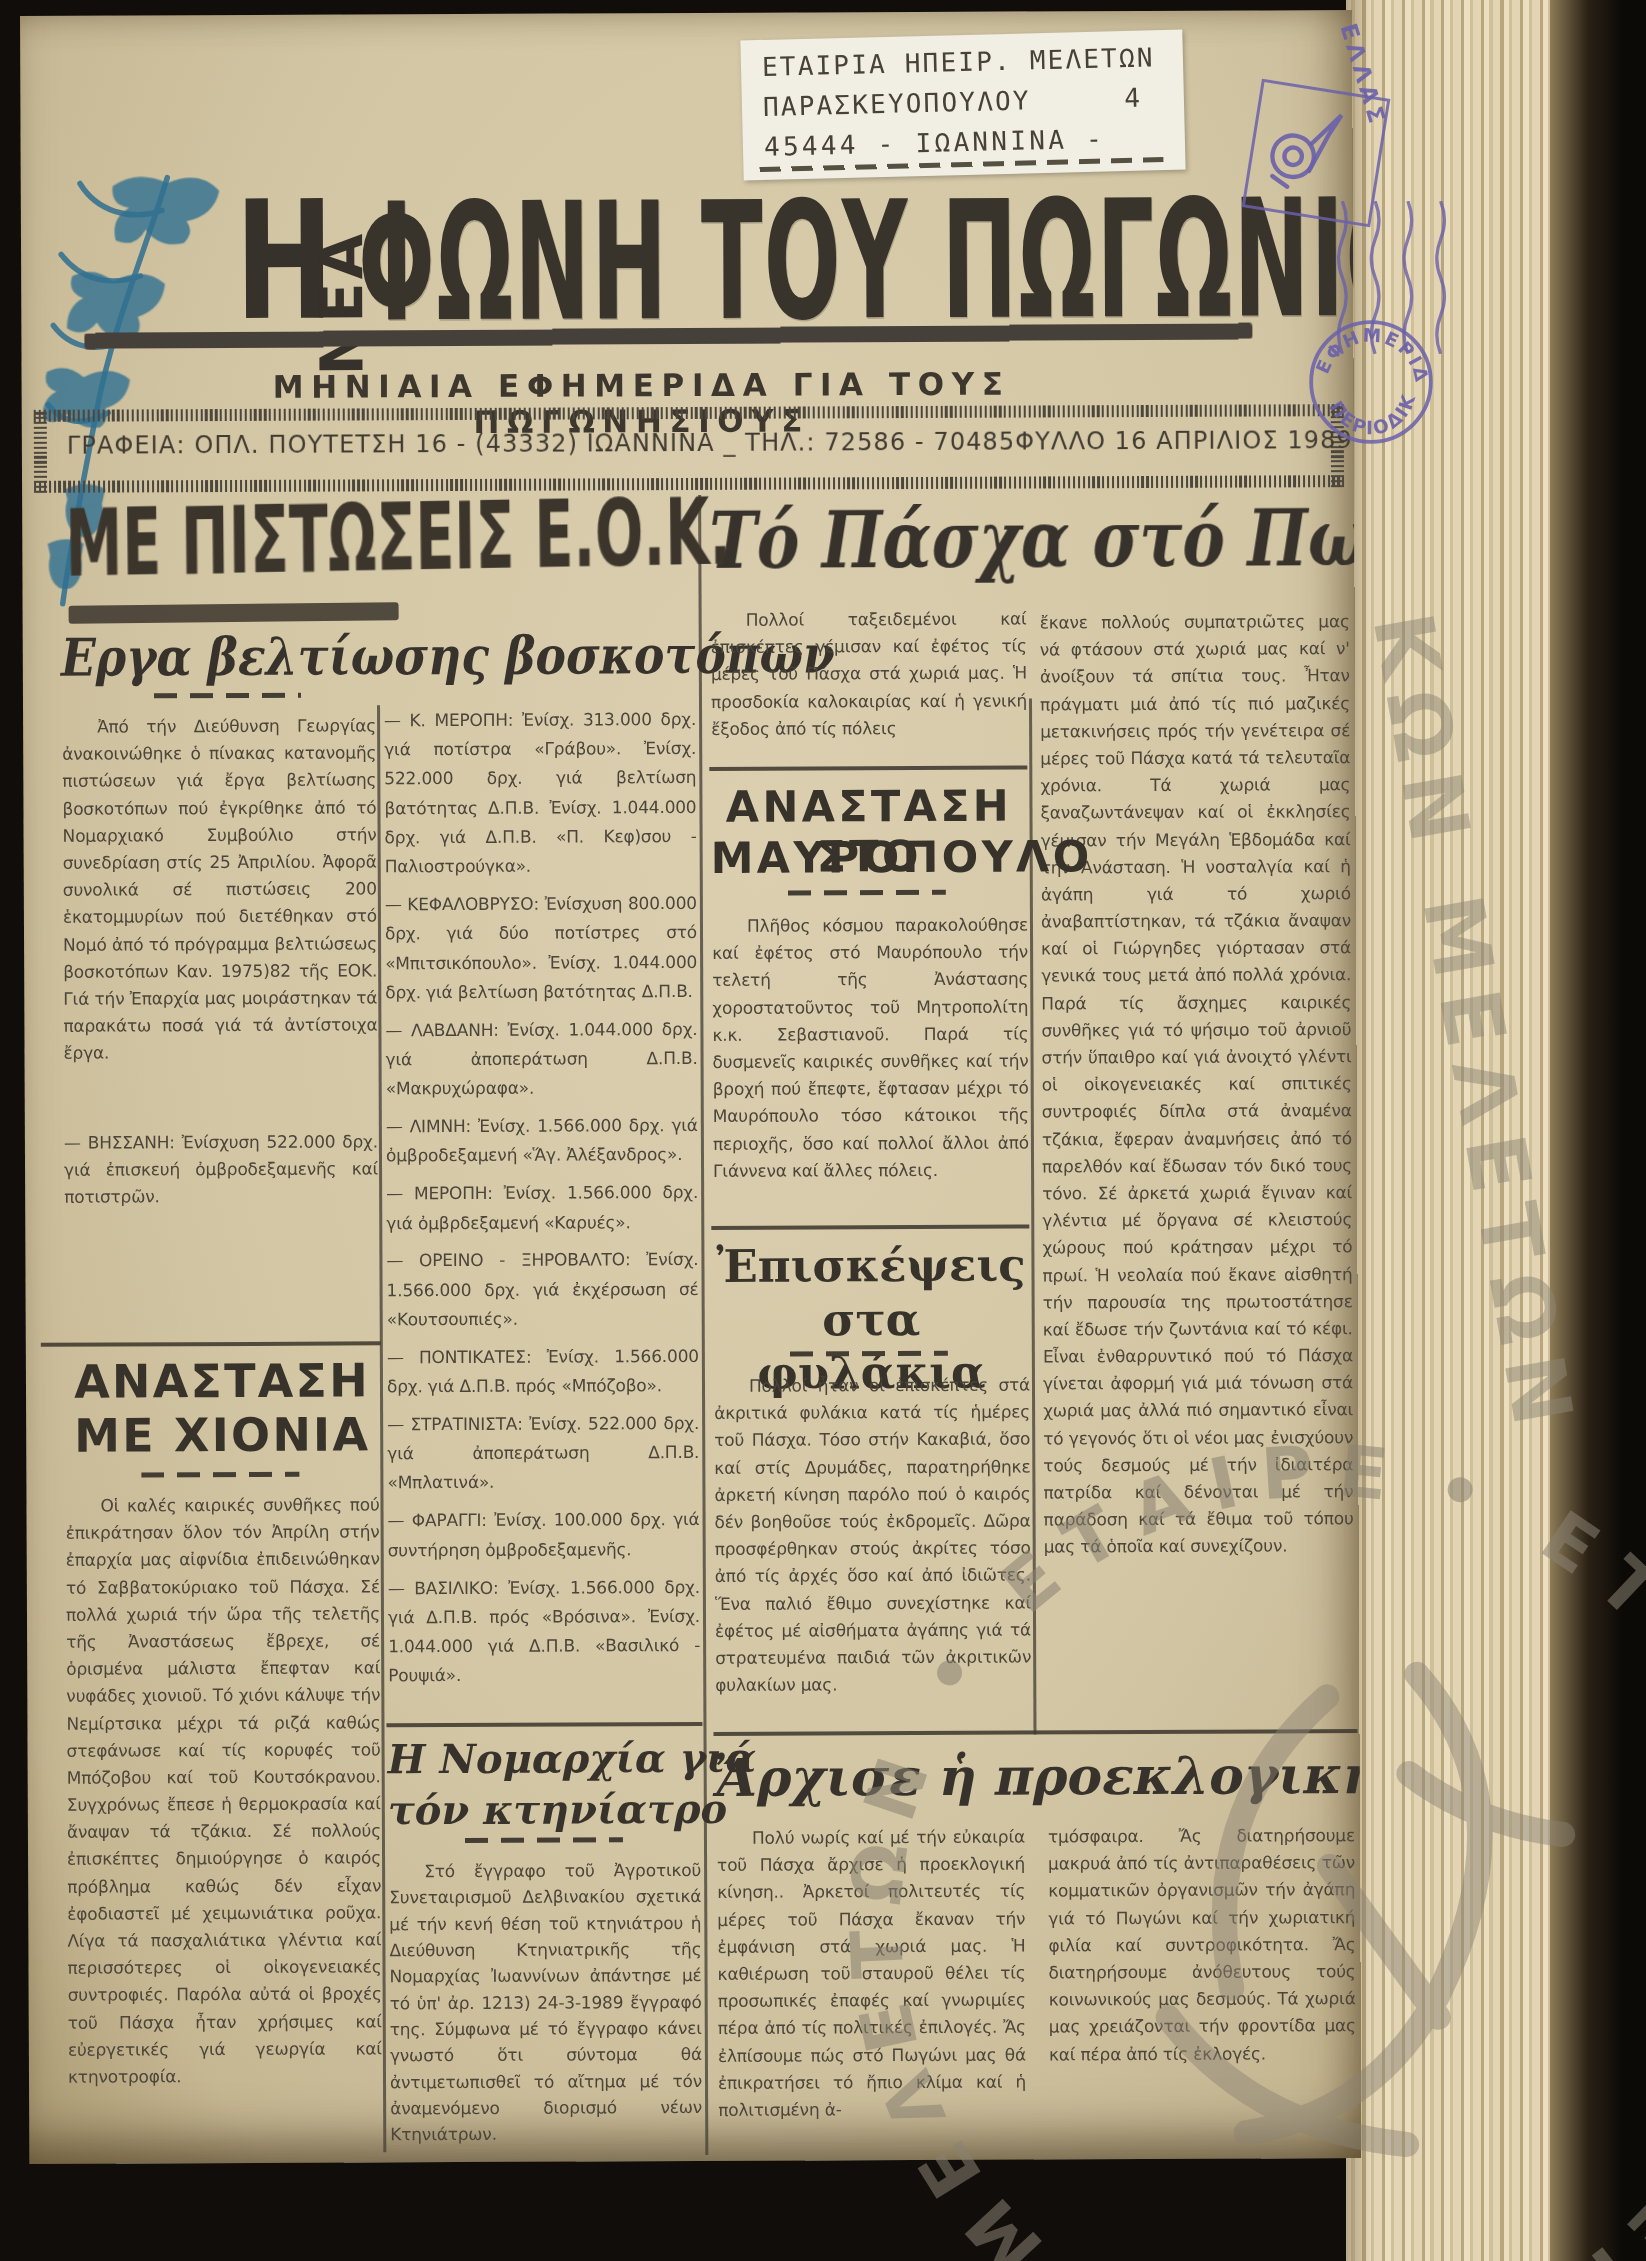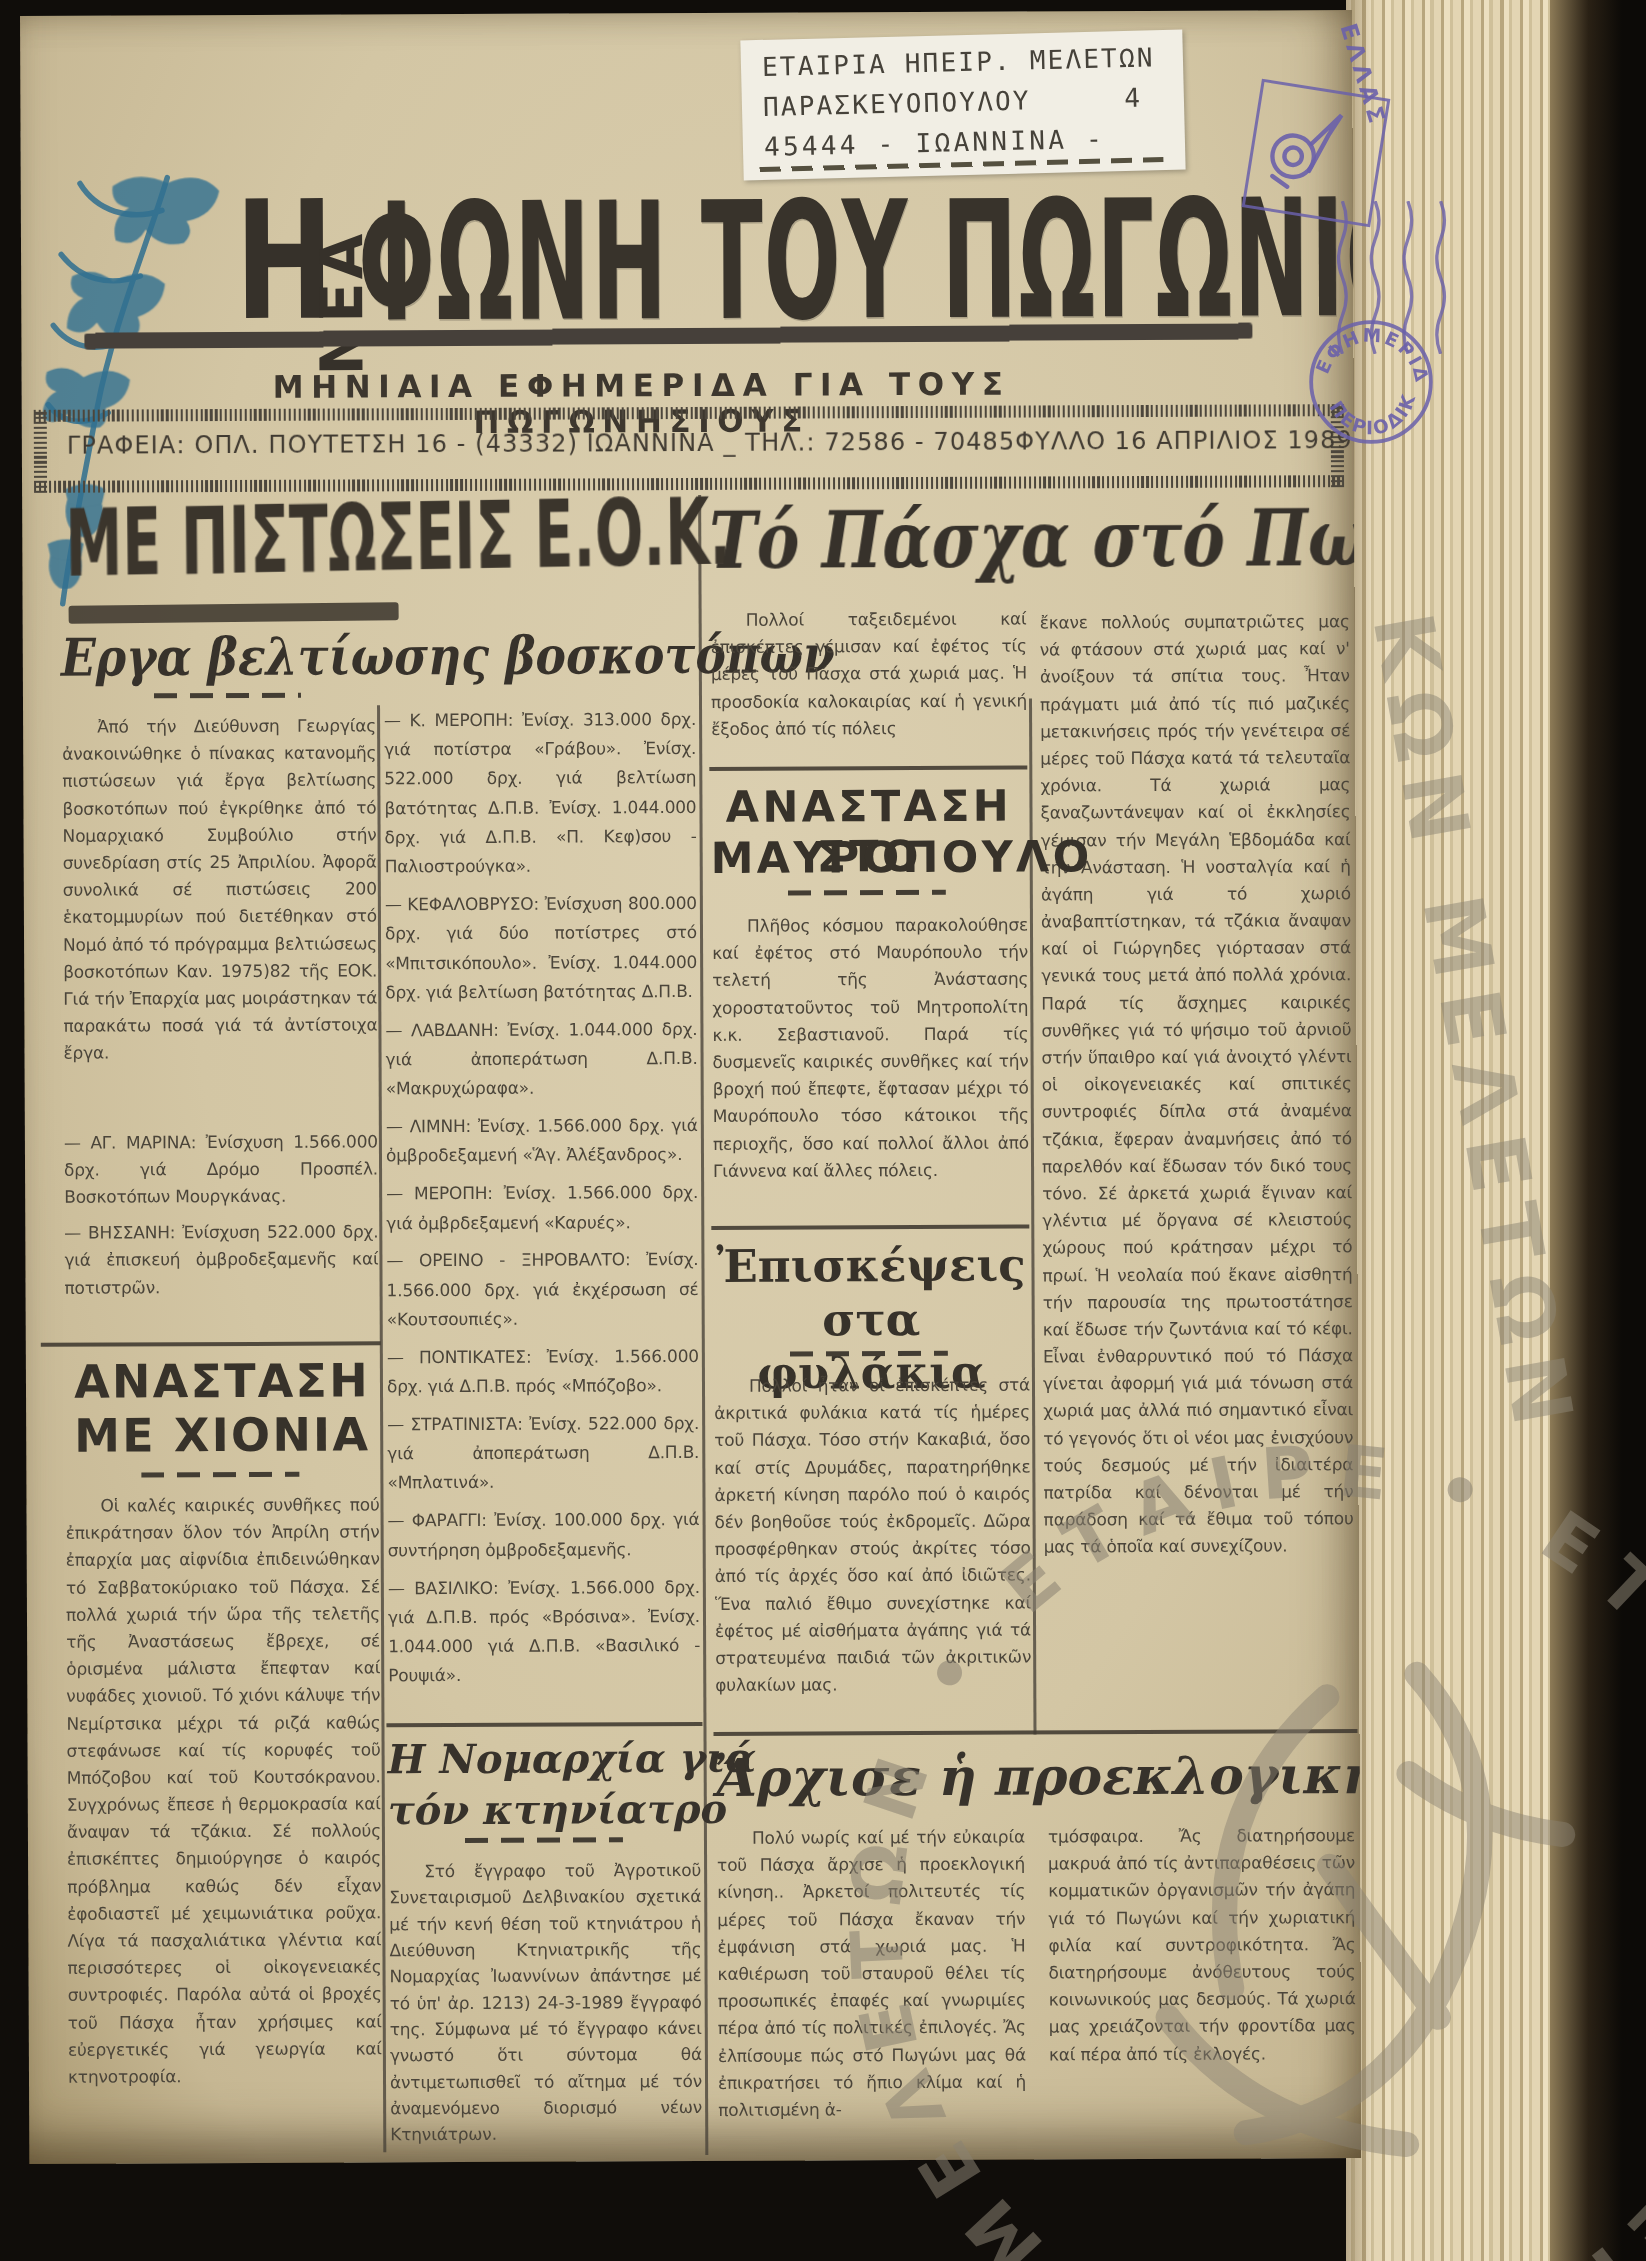--- a/index.html
+++ b/index.html
@@ -122,21 +122,20 @@
     <div class="vrule" style="left:1006px;top:687px;height:1036px;"></div>
 
     <div class="hl-big" style="left:43px;top:485px;font-size:92px;line-height:.95;transform:scaleX(.62) rotate(-.5deg);transform-origin:left top;">ΜΕ ΠΙΣΤΩΣΕΙΣ Ε.Ο.Κ.</div>
     <div class="hrule" style="left:46px;top:589px;width:330px;height:17.5px;border-radius:3.3px;transform:rotate(-.4deg);"></div>
     <div class="hl-center serifhead" style="left:38px;top:611px;width:633px;font-size:52px;transform:scaleX(.88);transform-origin:left top;white-space:nowrap;">Εργα βελτίωσης βοσκοτόπων</div>
     <div class="dash" style="left:131px;top:678px;width:147px;"></div>
 
     <div class="para indent" style="left:39px;top:698px;width:314px;height:411px;">Ἀπό τήν Διεύθυνση Γεωργίας ἀνακοινώθηκε ὁ πίνακας κατανομῆς πιστώσεων γιά ἔργα βελτίωσης βοσκοτόπων πού ἐγκρίθηκε ἀπό τό Νομαρχιακό Συμβούλιο στήν συνεδρίαση στίς 25 Ἀπριλίου. Ἀφορᾶ συνολικά σέ πιστώσεις 200 ἑκατομμυρίων πού διετέθηκαν στό Νομό ἀπό τό πρόγραμμα βελτιώσεως βοσκοτόπων Καν. 1975)82 τῆς ΕΟΚ. Γιά τήν Ἐπαρχία μας μοιράστηκαν τά παρακάτω ποσά γιά τά ἀντίστοιχα ἔργα.</div>
 
     <div class="para items" style="left:39px;top:1114px;width:314px;height:203px;">
-      <div class="it">—  ΑΓ. ΜΑΡΙΝΑ: Ἐνίσχυση 1.566.000 δρχ. γιά Δρόμο Προσπέλ. Βοσκοτόπων Μουργκάνας.</div>
       <div class="it">—  ΒΗΣΣΑΝΗ: Ἐνίσχυση 522.000 δρχ. γιά ἐπισκευή ὀμβροδεξαμενῆς καί ποτιστρῶν.</div>
     </div>
 
     <div class="para items" style="left:361px;top:692px;width:312px;height:1014px;line-height:1.72;">
       <div class="it">—  Κ. ΜΕΡΟΠΗ: Ἐνίσχ. 313.000 δρχ. γιά ποτίστρα «Γράβου». Ἐνίσχ. 522.000 δρχ. γιά βελτίωση βατότητας Δ.Π.Β. Ἐνίσχ. 1.044.000 δρχ. γιά Δ.Π.Β. «Π. Κεφ)σου - Παλιοστρούγκα».</div>
       <div class="it">—  ΚΕΦΑΛΟΒΡΥΣΟ: Ἐνίσχυση 800.000 δρχ. γιά δύο ποτίστρες στό «Μπιτσικόπουλο». Ἐνίσχ. 1.044.000 δρχ. γιά βελτίωση βατότητας Δ.Π.Β.</div>
       <div class="it">—  ΛΑΒΔΑΝΗ: Ἐνίσχ. 1.044.000 δρχ. γιά ἀποπεράτωση Δ.Π.Β. «Μακρυχώραφα».</div>
       <div class="it">—  ΛΙΜΝΗ: Ἐνίσχ. 1.566.000 δρχ. γιά ὀμβροδεξαμενή «Ἅγ. Ἀλέξανδρος».</div>
       <div class="it">—  ΜΕΡΟΠΗ: Ἐνίσχ. 1.566.000 δρχ. γιά ὀμβρδεξαμενή «Καρυές».</div>
       <div class="it">—  ΟΡΕΙΝΟ - ΞΗΡΟΒΑΛΤΟ: Ἐνίσχ. 1.566.000 δρχ. γιά ἐκχέρσωση σέ «Κουτσουπιές».</div>

